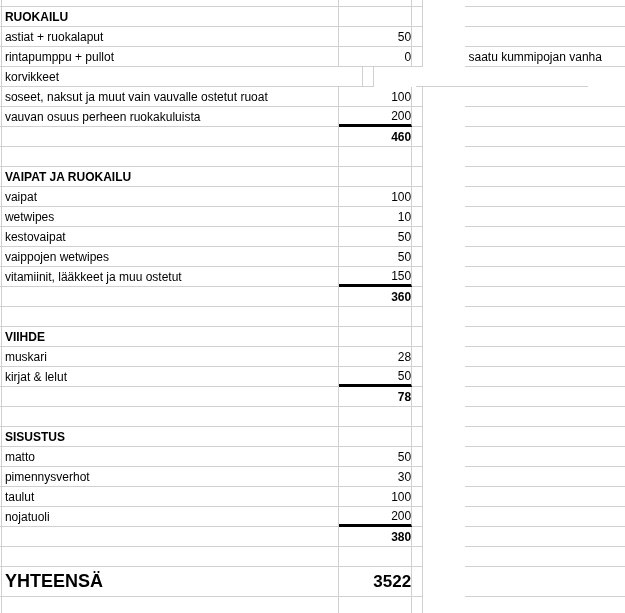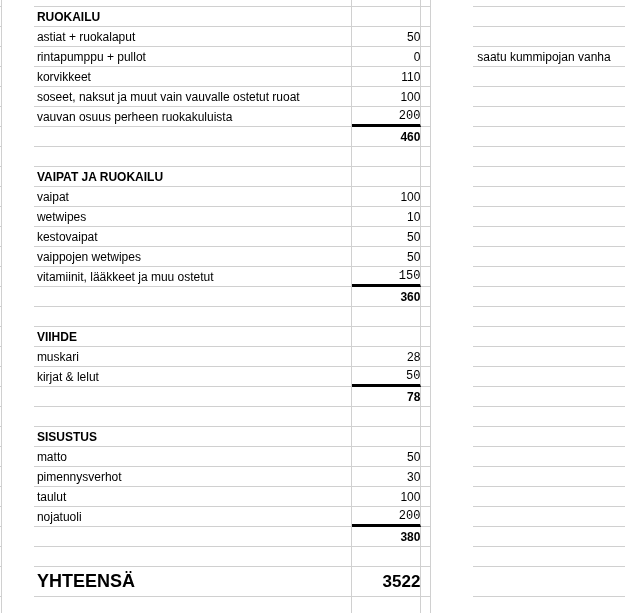--- a/index.html
+++ b/index.html
@@ -32,36 +32,36 @@
     height: 100%;
     border-right: 1px solid var(--grid-color);
     border-bottom: 1px solid var(--grid-color);
     overflow: hidden;
     white-space: nowrap;
     display: flex;
     align-items: center;
     background: transparent;
   }
   .c0 { width: 2px; }
-  .c1 { width: 361px; padding-left: 3px; margin-left: 32px; }
+  .c1 { width: 361px; padding-left: 3px; }
   .c2 { width: 79px; justify-content: flex-end; }
   .c3 { width: 11px; }
   .c4 { width: 172px; padding-left: 4px; border-right: none; margin-left: 42px; }
 
   .kind-spacer        { height: 7px; }
   .kind-spacer-bottom { height: 16px; }
   .kind-spacer-bottom .cell { border-bottom: none; }
   .kind-grand         { height: 30px; }
 
   .kind-section .c1 { font-weight: bold; }
   .kind-total   .c2 { font-weight: bold; }
   .kind-grand   .c1 { font-weight: bold; font-size: 18px; }
   .kind-grand   .c2 { font-weight: bold; font-size: 17px; }
 
-  .underline-value { border-bottom: 3px solid var(--rule-color); font-family: Liberation Mono, monospace; }
+  .underline-value { border-bottom: 3px solid var(--rule-color); }
 </style>
 </head>
 <body>
 
 <div id="sheet">
     <div class="row kind-spacer">
       <div class="cell c0"></div>
       <div class="cell c1"></div>
       <div class="cell c2"></div>
       <div class="cell c3"></div>
@@ -84,21 +84,20 @@
     <div class="row kind-item">
       <div class="cell c0"></div>
       <div class="cell c1">rintapumppu + pullot</div>
       <div class="cell c2">0</div>
       <div class="cell c3"></div>
       <div class="cell c4">saatu kummipojan vanha</div>
     </div>
     <div class="row kind-item">
       <div class="cell c0"></div>
       <div class="cell c1">korvikkeet</div>
-      <div class="cell c2">110</div>
       <div class="cell c3"></div>
       <div class="cell c4"></div>
     </div>
     <div class="row kind-item">
       <div class="cell c0"></div>
       <div class="cell c1">soseet, naksut ja muut vain vauvalle ostetut ruoat</div>
       <div class="cell c2">100</div>
       <div class="cell c3"></div>
       <div class="cell c4"></div>
     </div>

